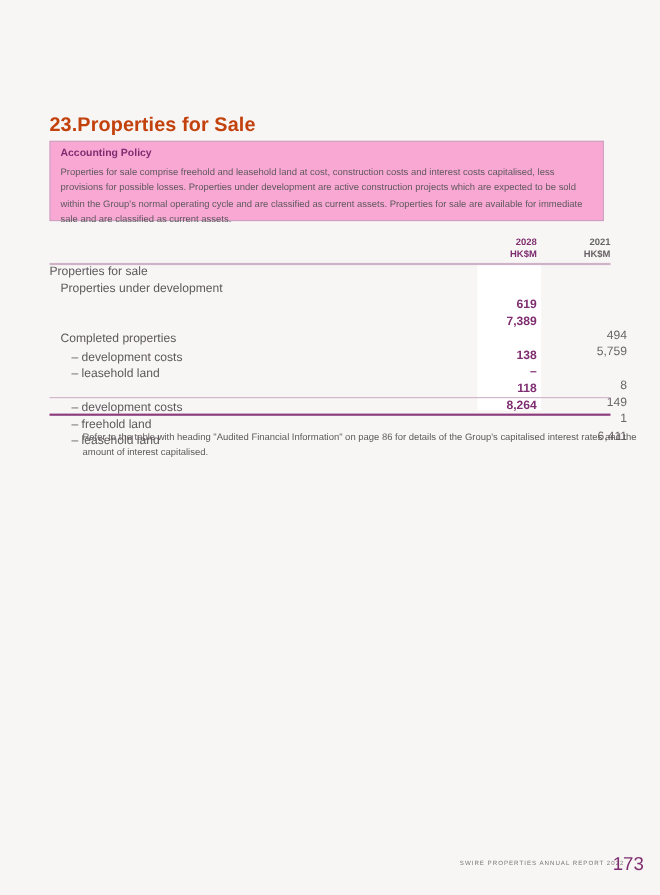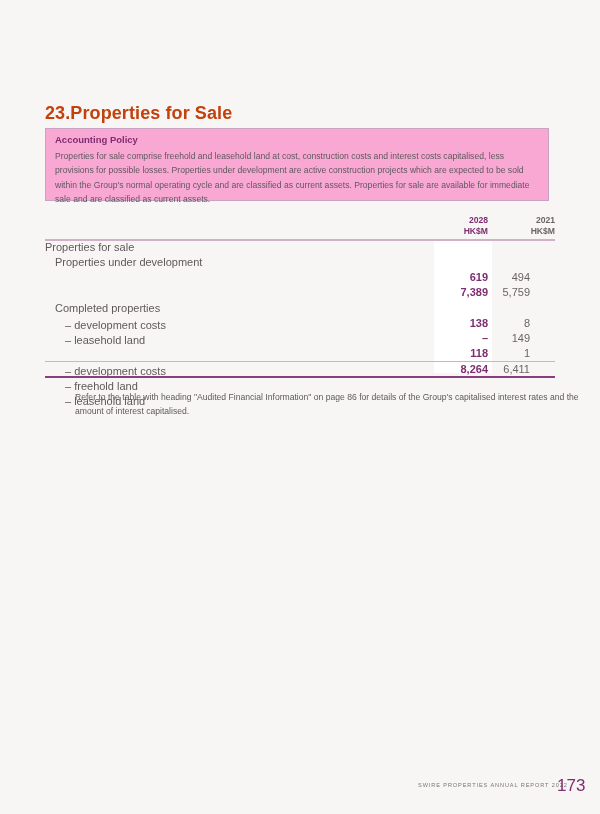--- a/index.html
+++ b/index.html
@@ -19,21 +19,21 @@
   .policy-body { position:absolute; left:9px; top:20px; width:490px; font-size:8.6px; line-height:14.3px; color:#5e585c; }
 
   .col22 { position:absolute; left:434px; top:241px; width:58px; height:132px; background:#ffffff; }
   .hdr { position:absolute; top:215px; font-size:8.6px; line-height:11px; text-align:right; }
   .hdr.y22 { left:434px; width:54px; color:#7e2d70; font-weight:bold; }
   .hdr.y21 { left:500px; width:55px; color:#6a6468;font-weight:bold; }
   .rule-top { position:absolute; left:45px; top:239px; width:510px; height:1.5px; background:#cfb2c8; }
   .row { position:absolute; left:45px; width:510px; height:15px; font-size:11px; line-height:15px; color:#5e585c; }
   .row .lab { position:absolute; left:0; }
   .row .v22 { position:absolute; left:434px; width:54px; left:389px; text-align:right; color:#7e2d70; font-weight:bold; }
-  .row .v21 { position:absolute; left:430px; width:55px; text-align:right; color:#6a6468; }
+  .row .v21 { position:absolute; left:470px; width:55px; text-align:right; color:#6a6468;margin-top:28px; }
   .ind1 { padding-left:10px; }
   .ind2 { padding-left:20px;margin-top:48px; }
   .rule-sub { position:absolute; left:45px; top:361px; width:510px; height:1px; background:#cfb2c8; }
   .rule-bot { position:absolute; left:45px; top:376px; width:510px; height:2px; background:#8c3d7e; }
   .note { position:absolute; left:45px; top:390px; width:510px; font-size:8.6px; line-height:14px; color:#5e585c;margin-left:30px; }
   .footer { position:absolute; left:418px; top:782px; font-size:5.6px; letter-spacing:0.9px; color:#7a7478; }
   .pageno { position:absolute; left:557px; top:776px; font-size:17px; color:#7e2d70; }
 </style>
 </head>
 <body>

